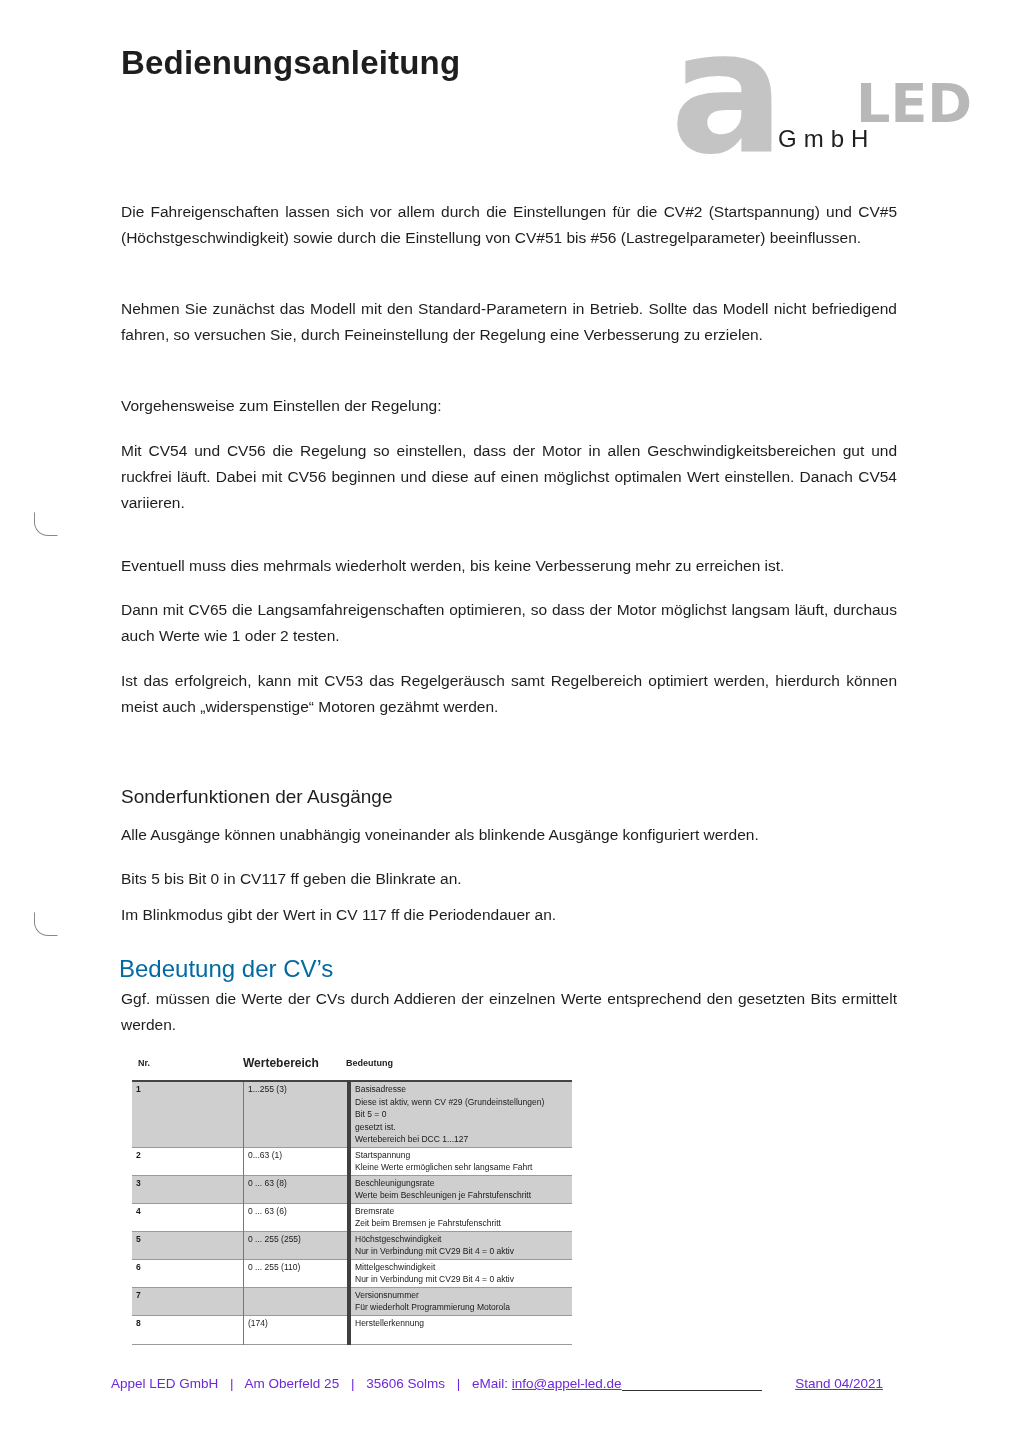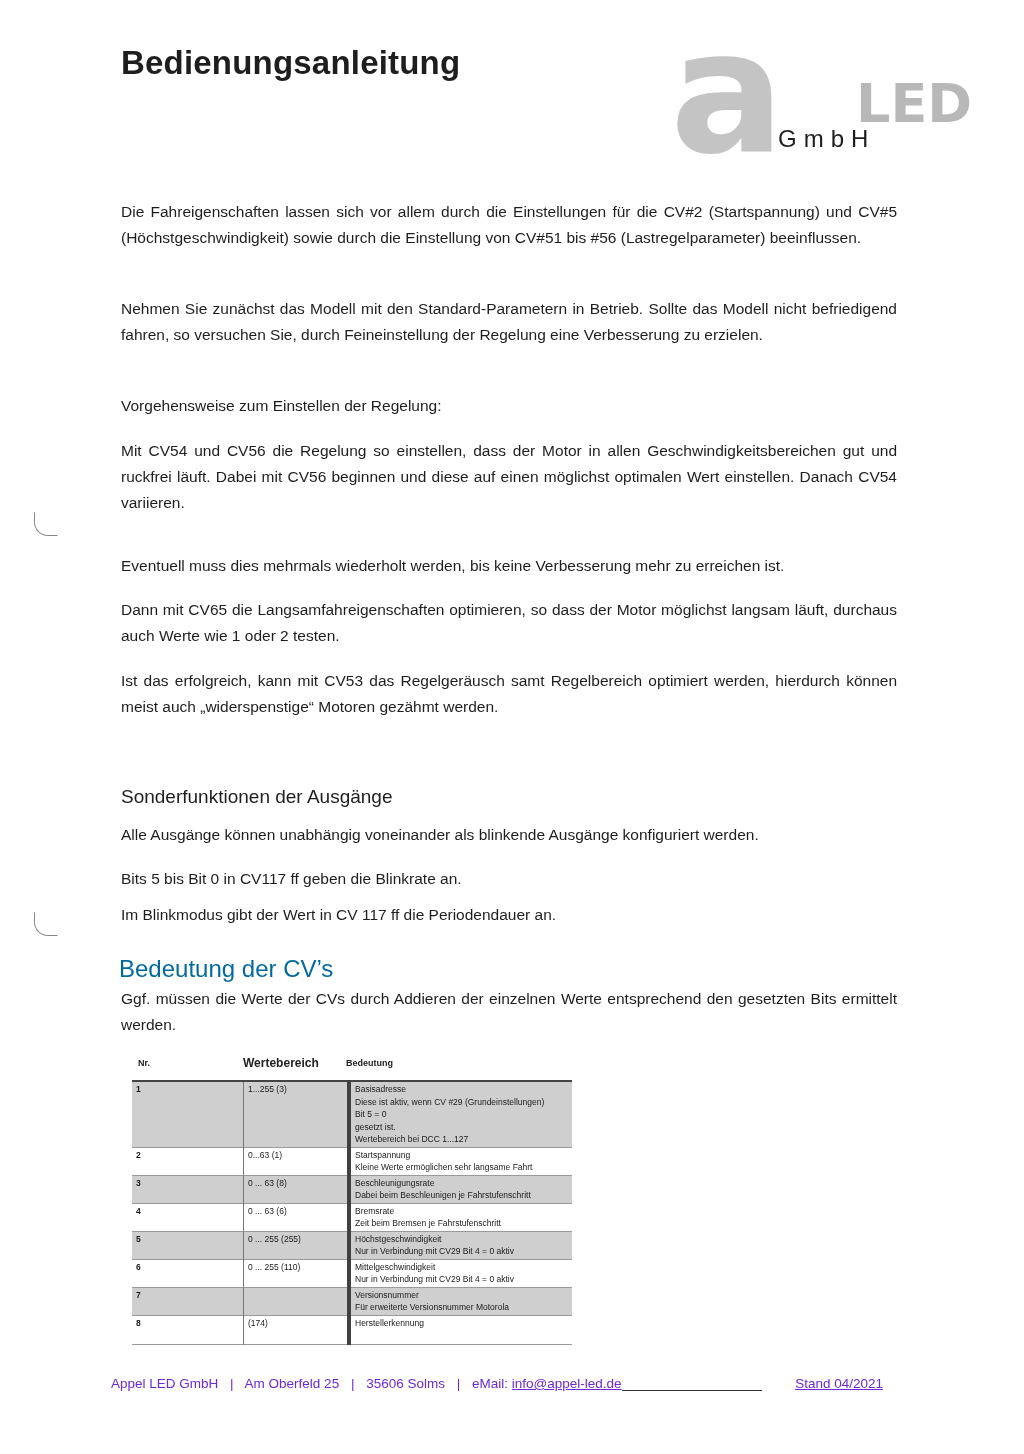--- a/index.html
+++ b/index.html
@@ -121,21 +121,21 @@
           <td>
             <span class="desc-line">Startspannung</span>
             <span class="desc-line">Kleine Werte ermöglichen sehr langsame Fahrt</span>
           </td>
         </tr>
         <tr class="shaded">
           <td class="c-nr">3</td>
           <td class="c-wb">0 ... 63 (8)</td>
           <td>
             <span class="desc-line">Beschleunigungsrate</span>
-            <span class="desc-line">Dabei beim Beschleunigen je Fahrstufenschritt</span>
+            <span class="desc-line">Werte beim Beschleunigen je Fahrstufenschritt</span>
           </td>
         </tr>
         <tr>
           <td class="c-nr">4</td>
           <td class="c-wb">0 ... 63 (6)</td>
           <td>
             <span class="desc-line">Bremsrate</span>
             <span class="desc-line">Zeit beim Bremsen je Fahrstufenschritt</span>
           </td>
         </tr>
@@ -153,21 +153,21 @@
           <td>
             <span class="desc-line">Mittelgeschwindigkeit</span>
             <span class="desc-line">Nur in Verbindung mit CV29 Bit 4 = 0 aktiv</span>
           </td>
         </tr>
         <tr class="shaded">
           <td class="c-nr">7</td>
           <td class="c-wb"></td>
           <td>
             <span class="desc-line">Versionsnummer</span>
-            <span class="desc-line">Für erweiterte Versionsnummer Motorola</span>
+            <span class="desc-line">Für wiederholt Programmierung Motorola</span>
           </td>
         </tr>
         <tr class=" last">
           <td class="c-nr">8</td>
           <td class="c-wb">(174)</td>
           <td>
             <span class="desc-line">Herstellerkennung</span>
           </td>
         </tr>
       </tbody>

